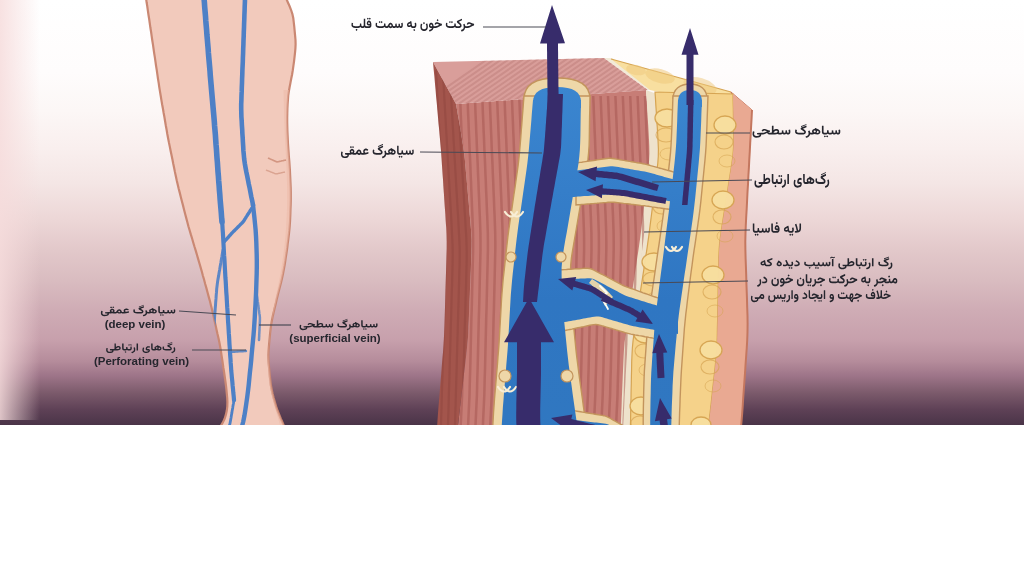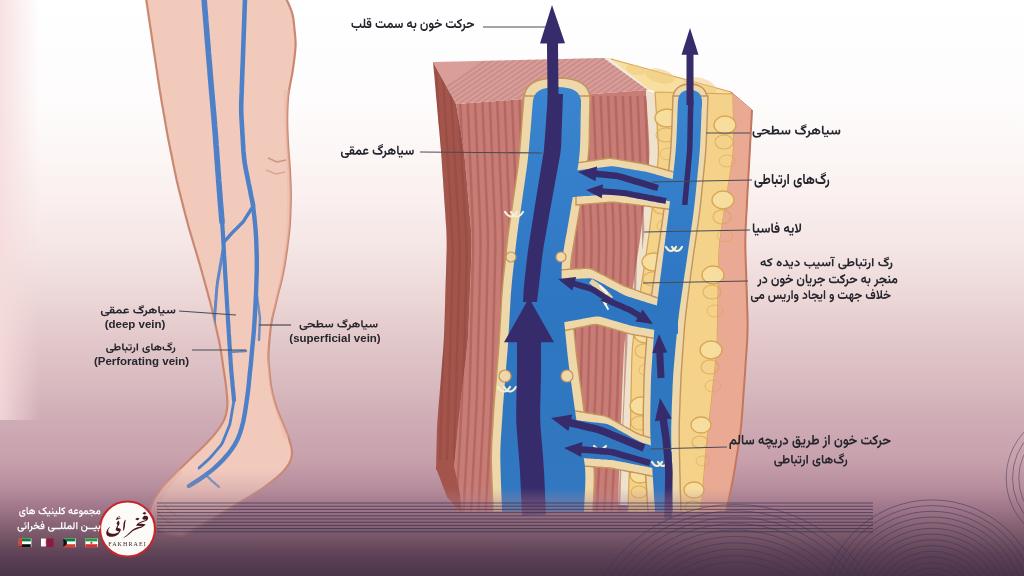--- a/index.html
+++ b/index.html
@@ -1,14 +1,14 @@
 <!DOCTYPE html>
 <html><head><meta charset="utf-8"><style>
 html,body{margin:0;padding:0;}
-#stage{position:relative;width:1024px;height:576px;overflow:hidden;
+#stage{position:relative;width:1024px;height:425px;overflow:hidden;
 background:linear-gradient(180deg,#ffffff 0%,#fefcfc 17%,#fcf7f6 26%,#f9efee 35%,#f4e6e5 43%,#ecd6d6 52%,#e2c8ca 59%,#d9bcc0 66%,#cfacb5 73%,#c7a0ac 80%,#b58c9b 85%,#9d7488 88.5%,#7b5a6b 92.5%,#5e4156 96.4%,#4a3448 100%);
 font-family:"Liberation Sans",sans-serif;}
 svg{position:absolute;left:0;top:0;}
 </style></head><body>
 <div id="stage">
 <svg width="1024" height="576" viewBox="0 0 1024 576">
 <defs>
 <linearGradient id="gblue" x1="0" y1="80" x2="0" y2="520" gradientUnits="userSpaceOnUse">
  <stop offset="0" stop-color="#3b86d0"></stop>
           <stop offset="0.5" stop-color="#2f76c2"></stop>

